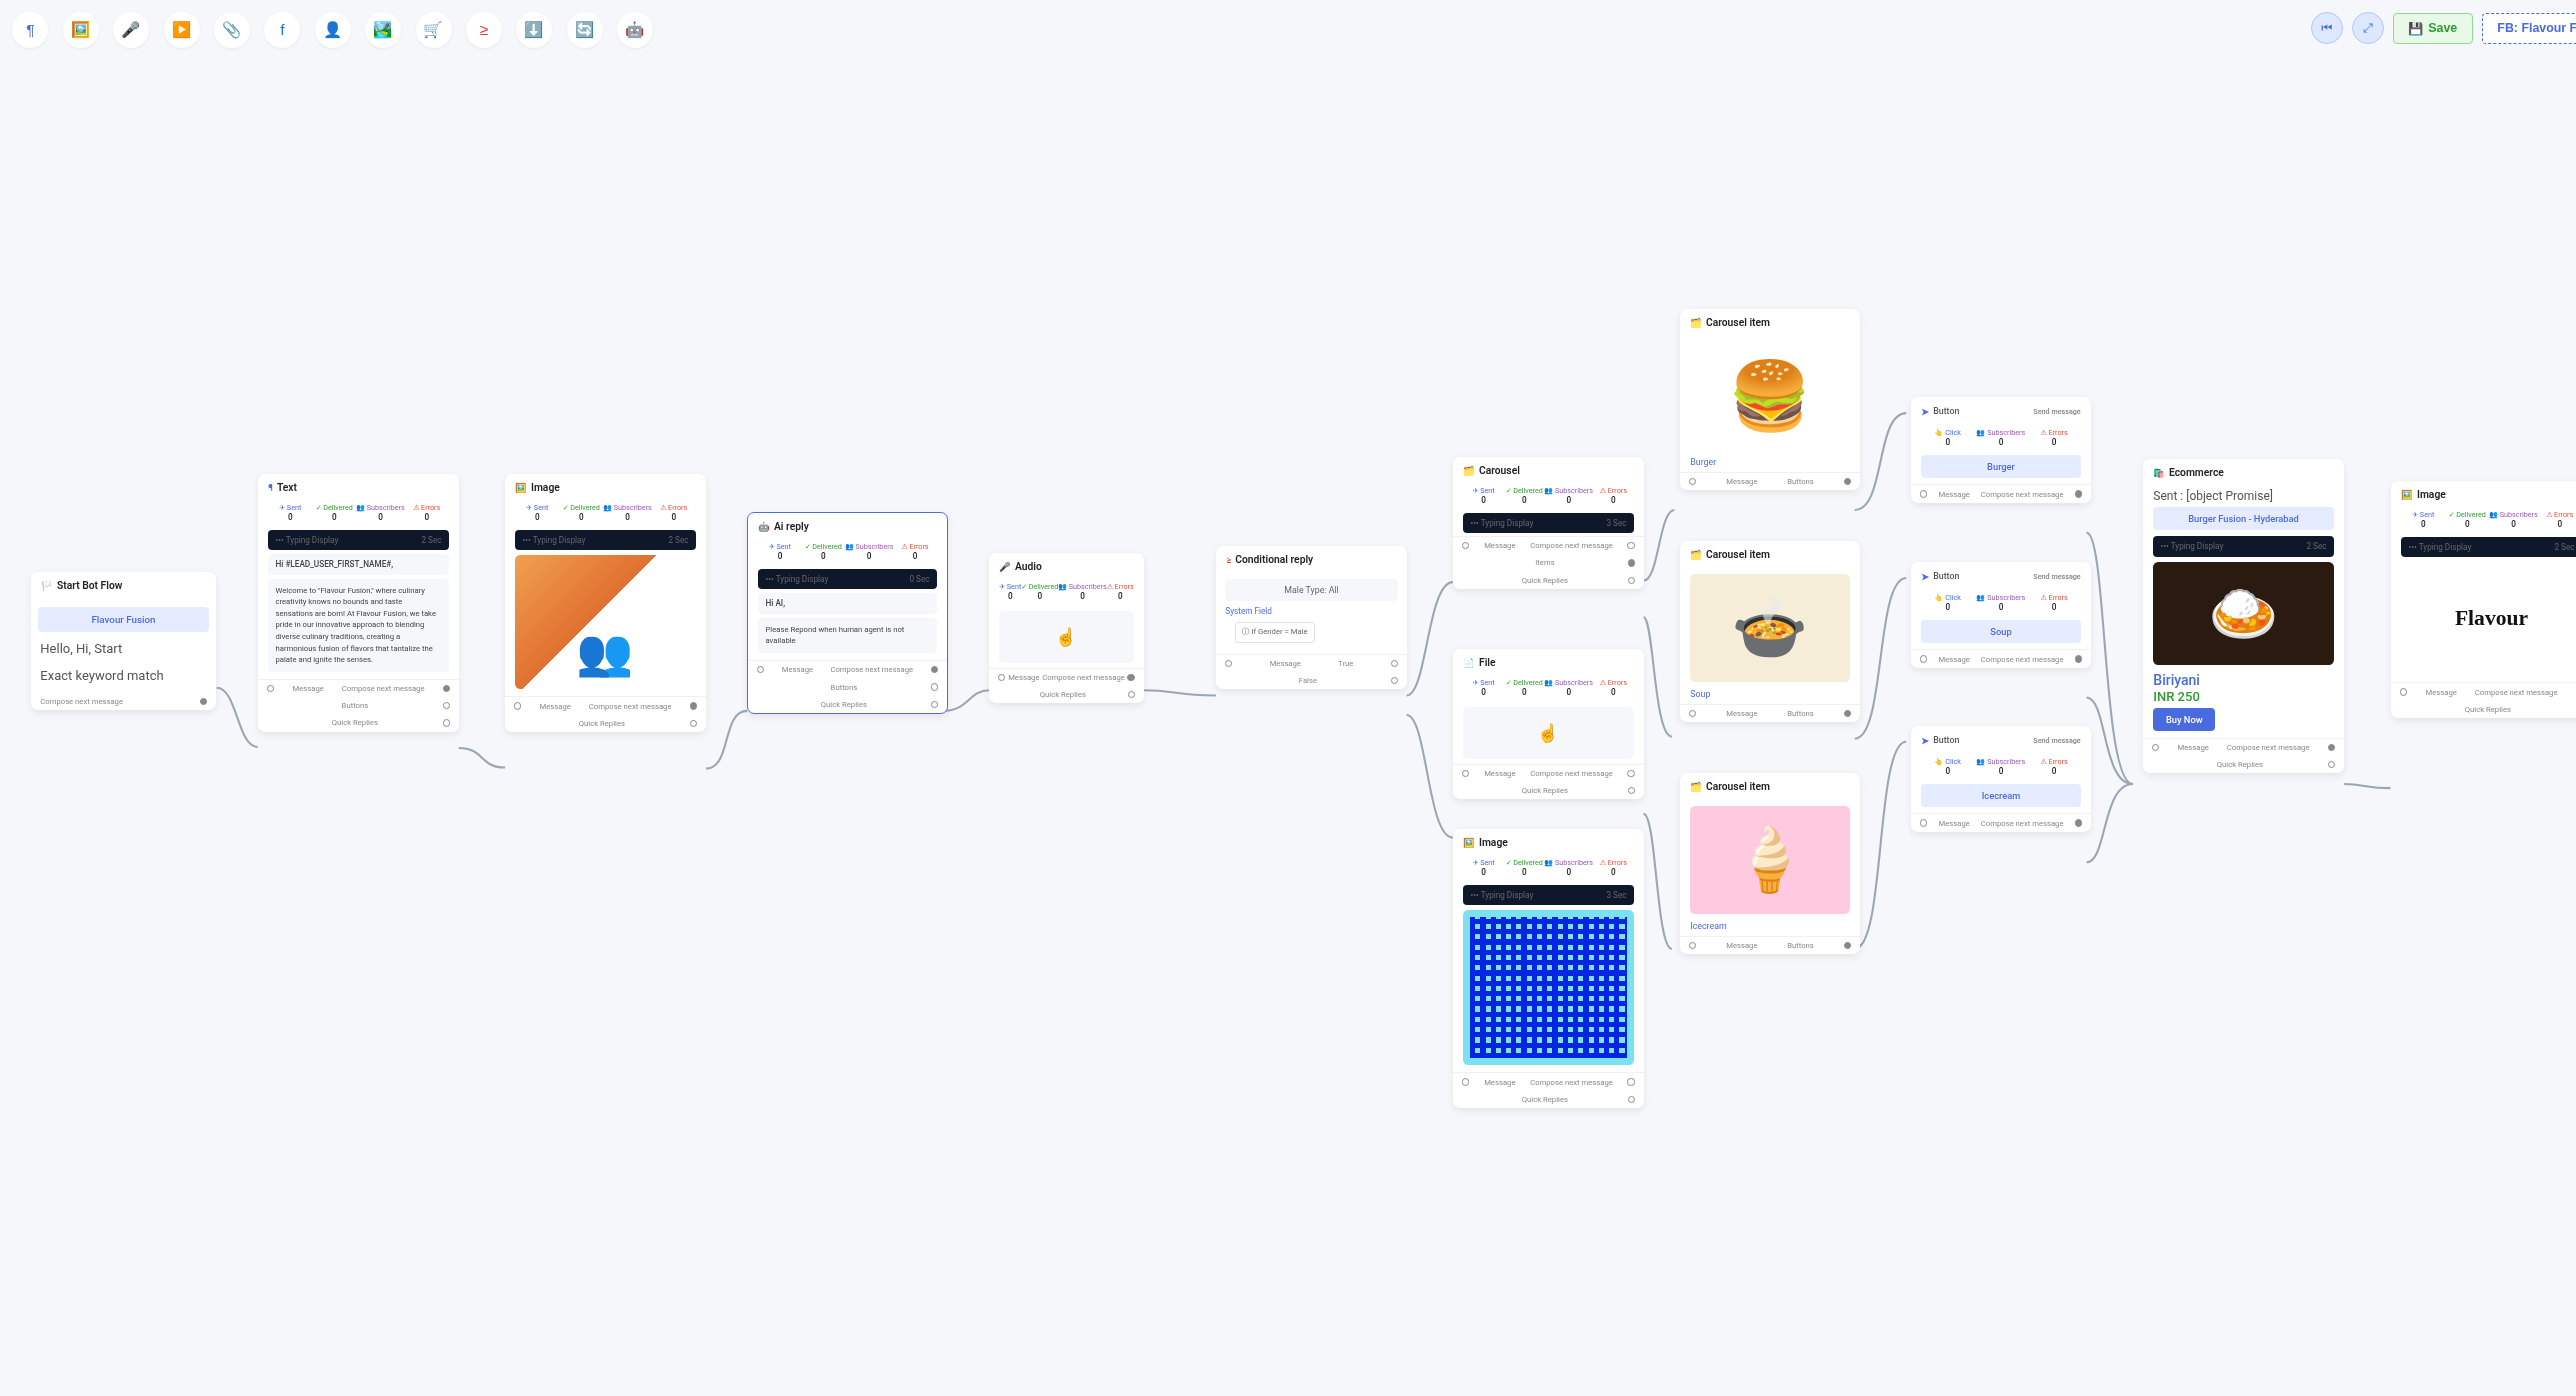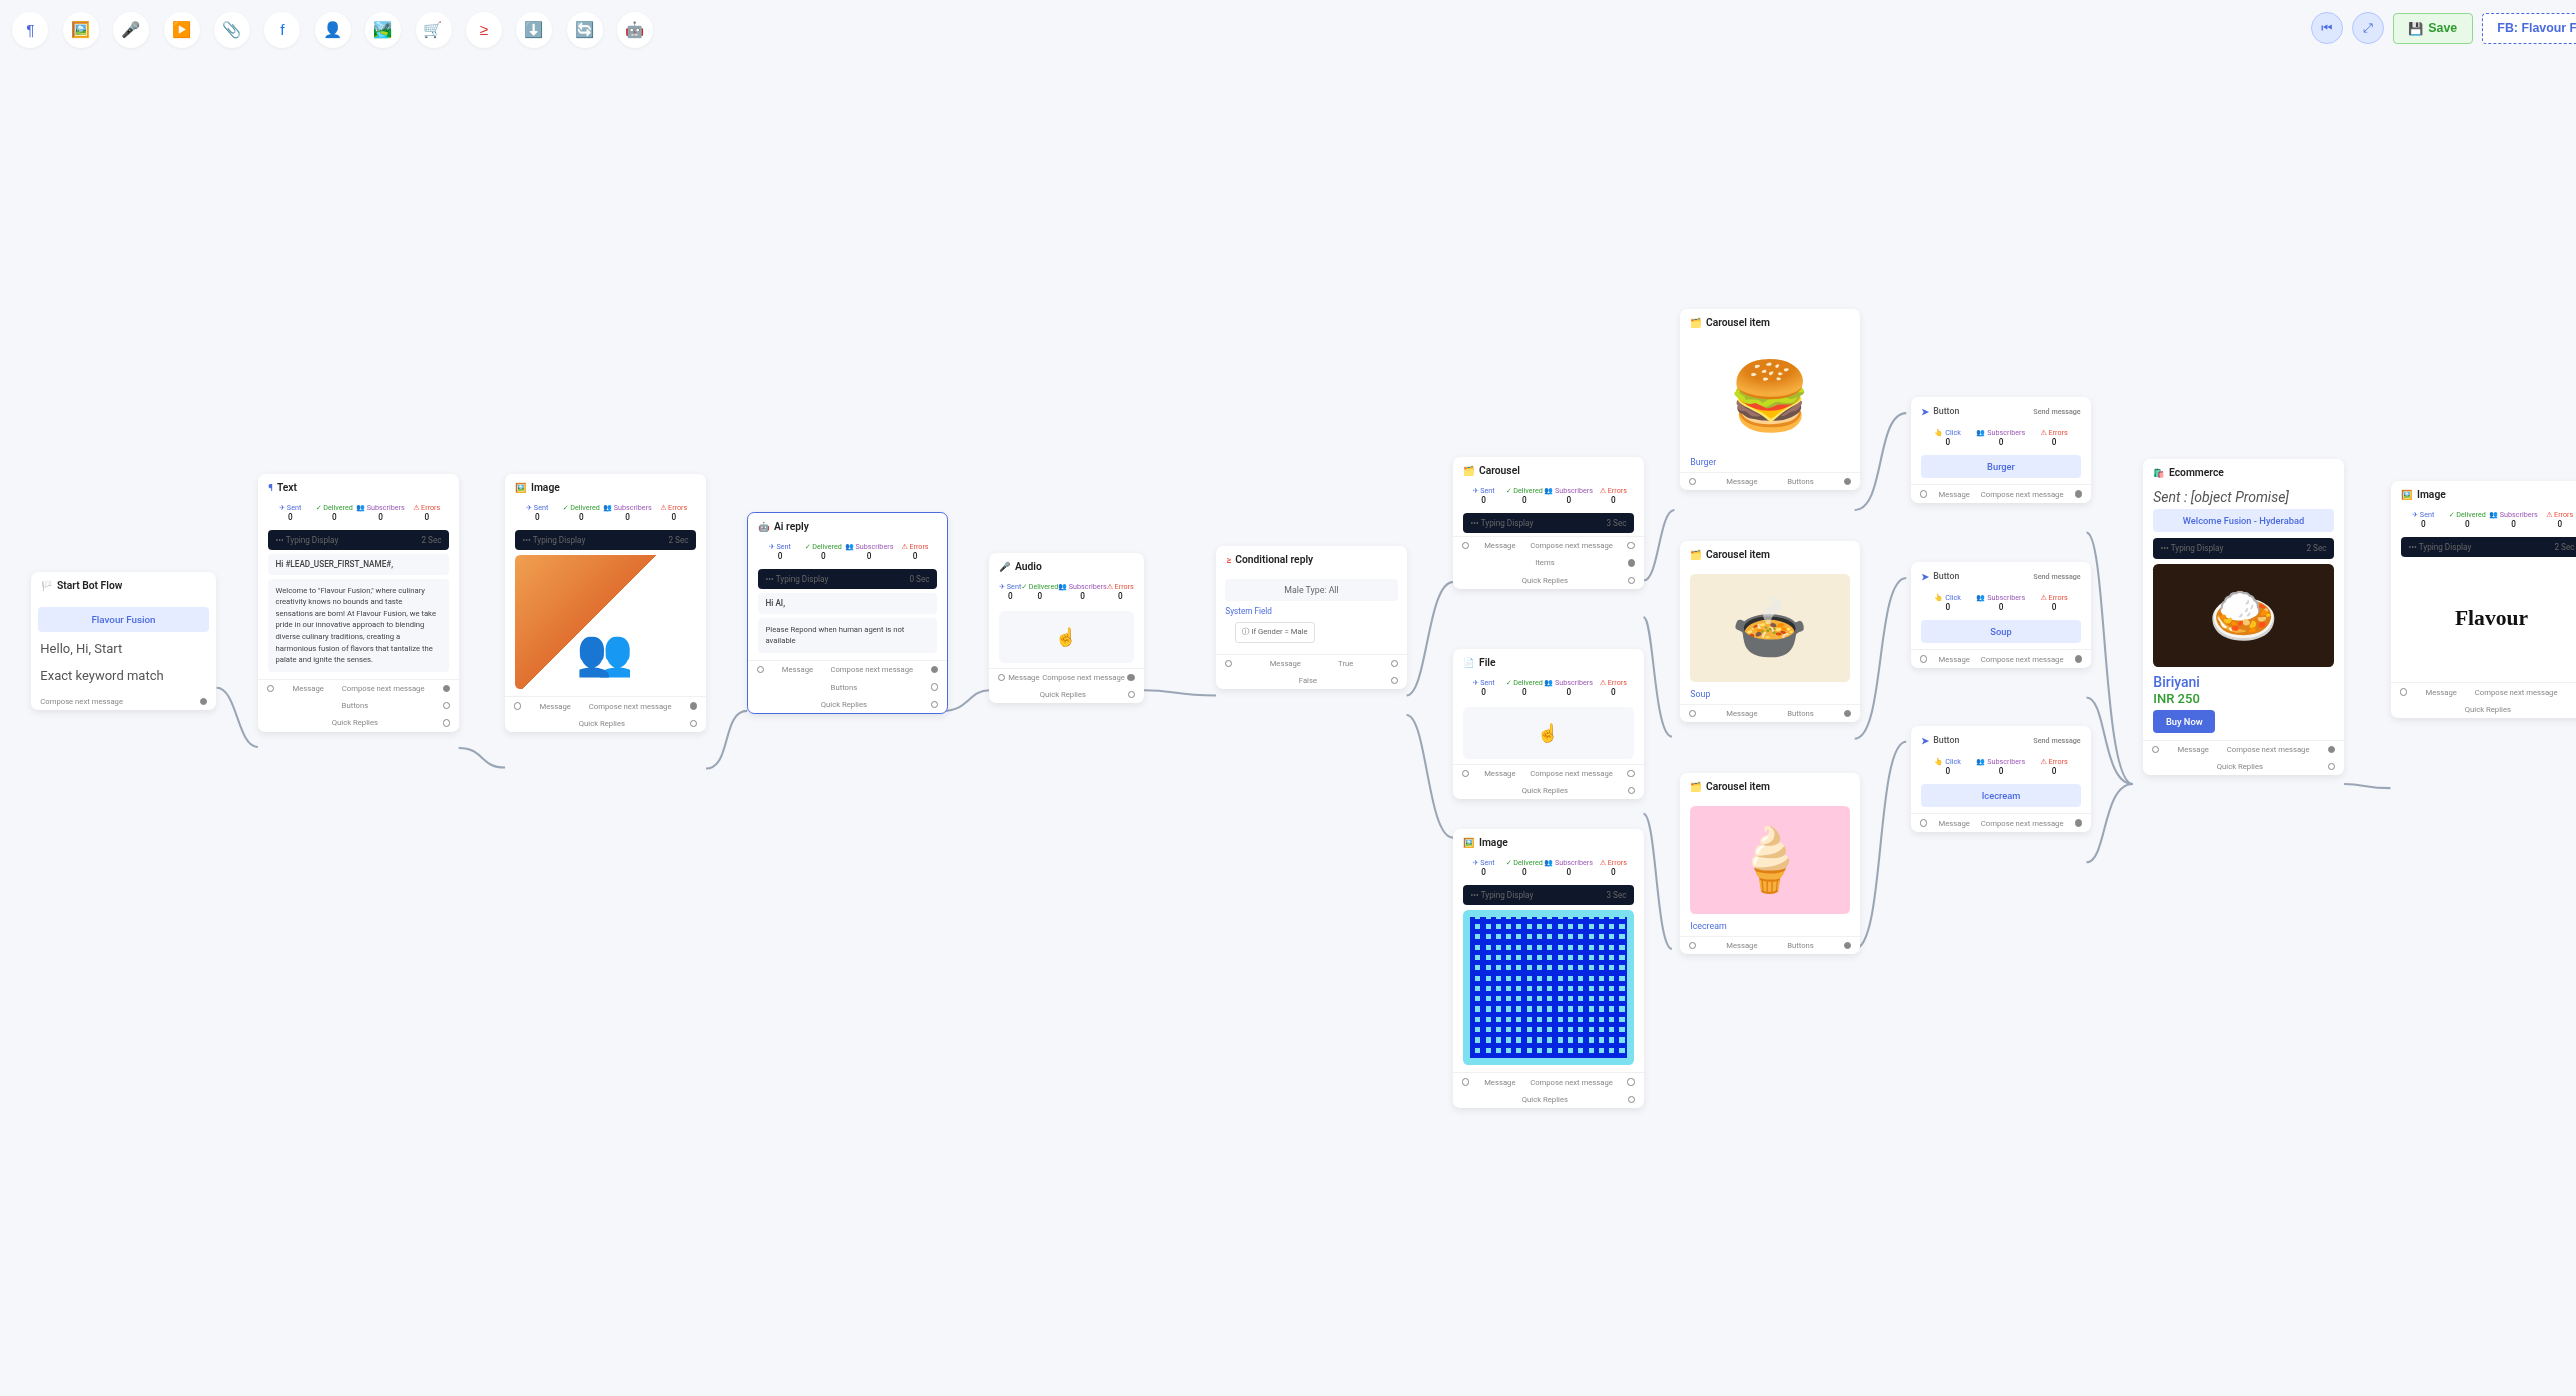--- a/index.html
+++ b/index.html
@@ -194,21 +194,21 @@
   color: #4a6bdf;
   text-align: center;
   border-radius: 4.1px;
   font-size: 9.3px;
   font-weight: 500;
 }
 .pill-action.solid {
   background: #4a6bdf;
   color: #fff;
 }
-.ecom-title { margin: 3.1px 10.3px; font-size: 14px; color:#555;font-style:italic; }
+.ecom-title { margin: 3.1px 10.3px; font-size: 12px; color:#555; }
 .ecom-name { margin: 1px 10.3px; font-size: 14px; color:#4a6bdf; font-weight:500; }
 .ecom-price { margin: 1px 10.3px 4.1px; font-size: 13px; color:#2e9c2e; font-weight:500; }
 .footer-row {
   padding: 4.1px 9.3px;
   display: flex;
   justify-content: space-between;
   font-size: 7.7px;
   color: #888;
   border-top: 0.5px solid #f0f0f0;
   align-items: center;
@@ -870,21 +870,21 @@
         <span class="port f"></span>
       </div>
 </div>
 
 <div class="node" style="left:2143px; top:459px; width:201px">
   <div class="node-header">
         <span class="hicon">🛍️</span>
         <span>Ecommerce</span>
       </div>
   <div class="ecom-title">Sent : [object Promise]</div>
-  <div class="pill-action" style="margin-top:3.1px">Welcome Fusion - Hyderabad</div>
+  <div class="pill-action" style="margin-top:3.1px">Burger Fusion - Hyderabad</div>
   <div class="typing-row">
         <span>••• <span>Typing Display</span></span>
         <span>2 Sec</span>
       </div>
   <div class="node-image dish"></div>
   <div class="ecom-name">Biriyani</div>
   <div class="ecom-price">INR 250</div>
   <div class="pill-action solid" style="width:62px">Buy Now</div>
   <div class="footer-row">
         <span class="port"></span>

